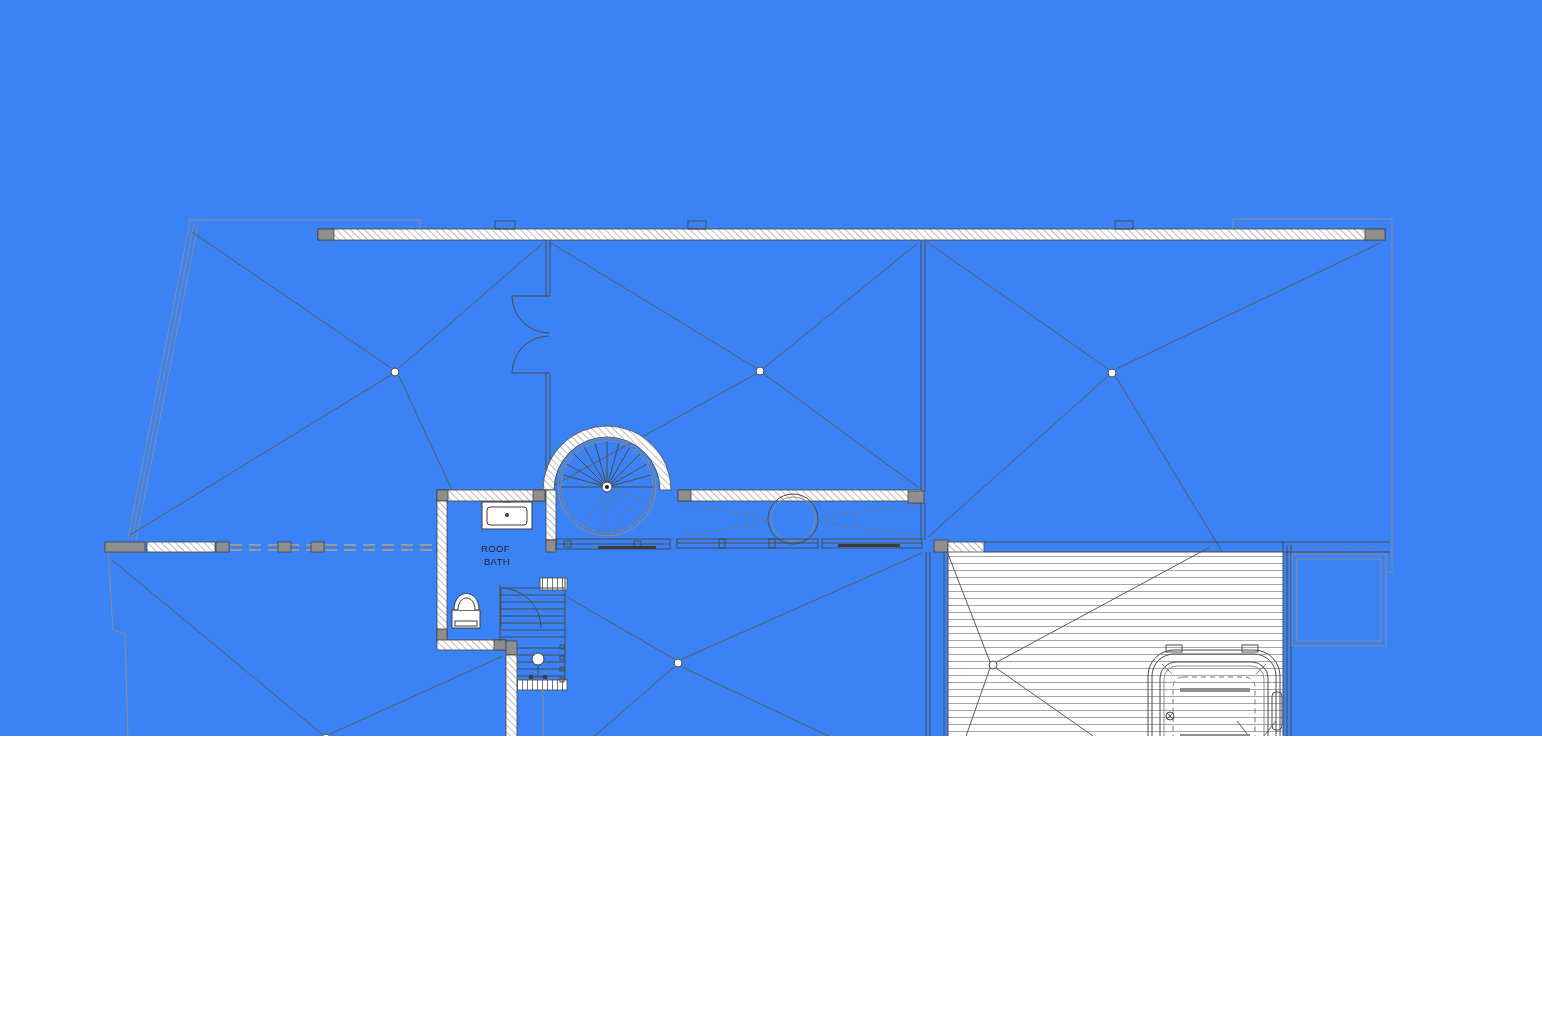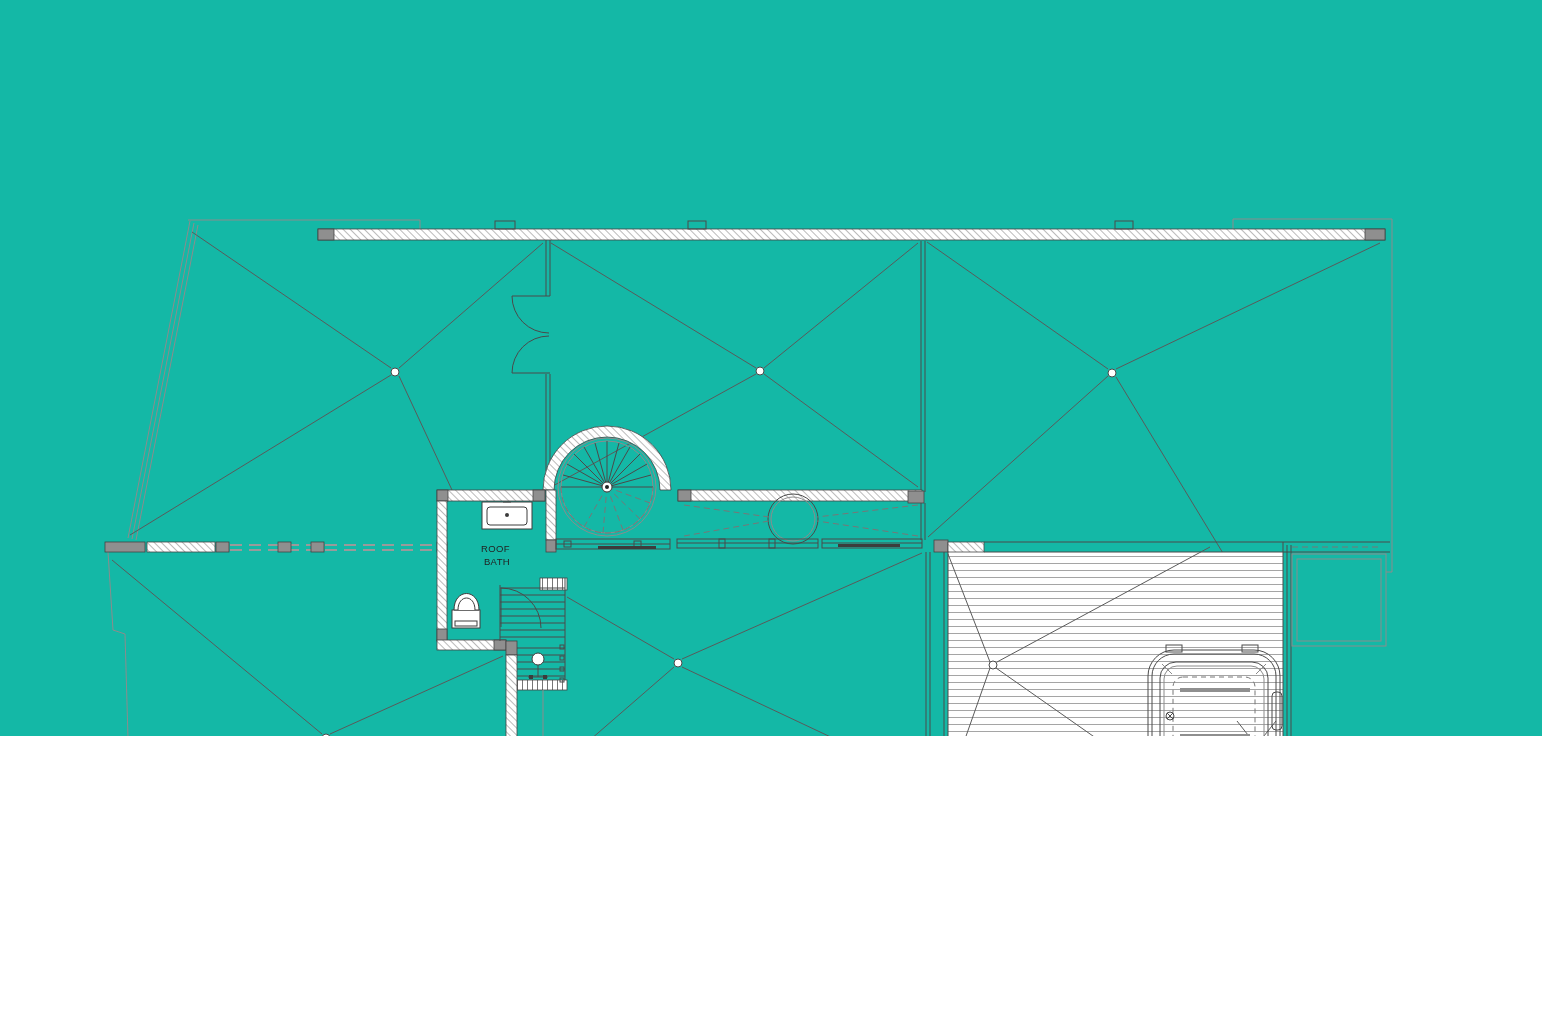--- a/index.html
+++ b/index.html
@@ -1,16 +1,16 @@
 <!DOCTYPE html>
 <html><head>
 <meta charset="utf-8">
 <style>
   html,body{margin:0;padding:0;background:#ffffff;}
-  #canvas{position:relative;width:1542px;height:736px;background:#14b8a6;overflow:hidden;
+  #canvas{position:relative;width:1542px;height:736px;background:#3b82f6;overflow:hidden;
           font-family:"Liberation Sans", sans-serif;}
   svg{position:absolute;left:0;top:0;}
   .thin{stroke:#8c8c8c;stroke-width:1;fill:none;}
   .line{stroke:#4a4a4a;stroke-width:1;fill:none;}
   .hip{stroke:#5a5a5a;stroke-width:1;fill:none;}
   .wall{stroke:#444;stroke-width:0.8;}
   .dark{fill:#8f8f8f;stroke:#444;stroke-width:0.8;}
   .apex{fill:#ffffff;stroke:#4a4a4a;stroke-width:1;}
   .dashGray{stroke:#9a9a9a;stroke-width:2.2;fill:none;stroke-dasharray:12 7;}
   .dashThin{stroke:#777;stroke-width:1;fill:none;stroke-dasharray:6 4;}

